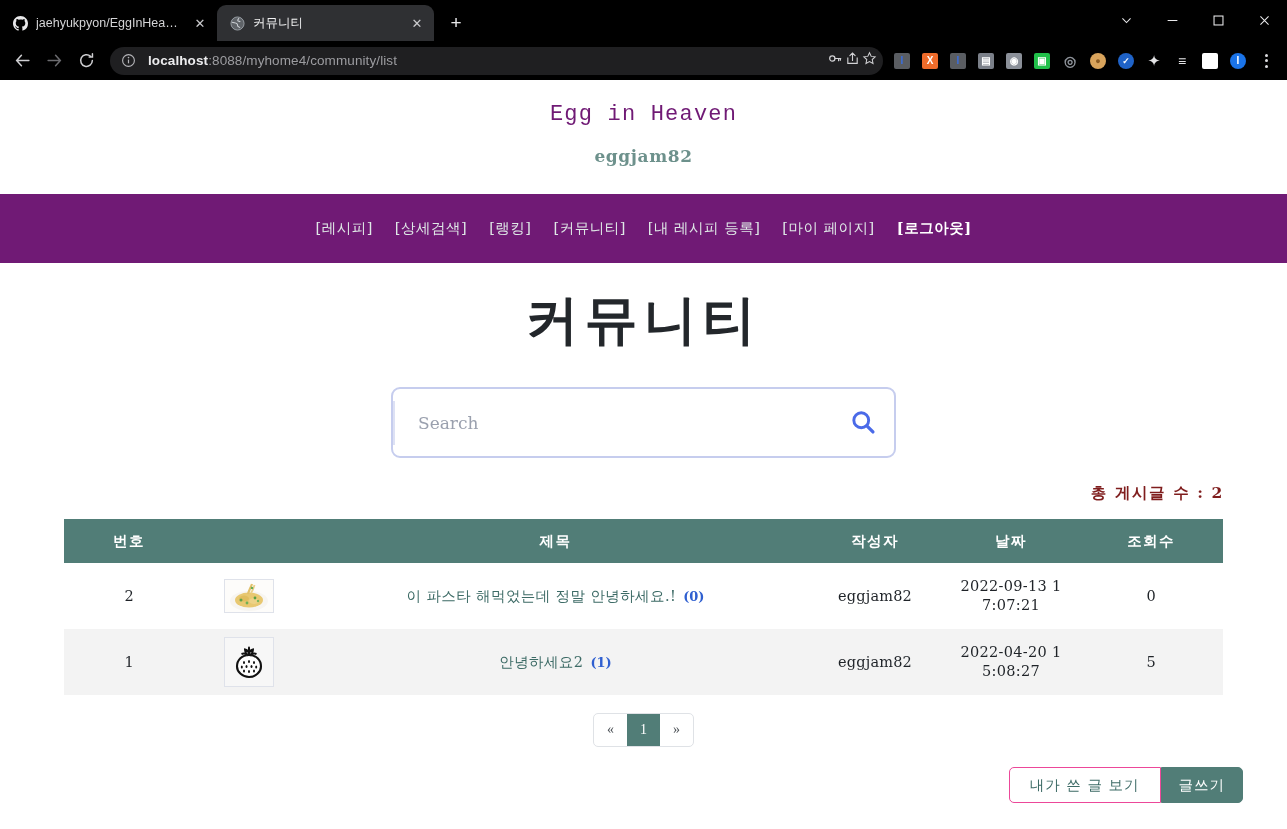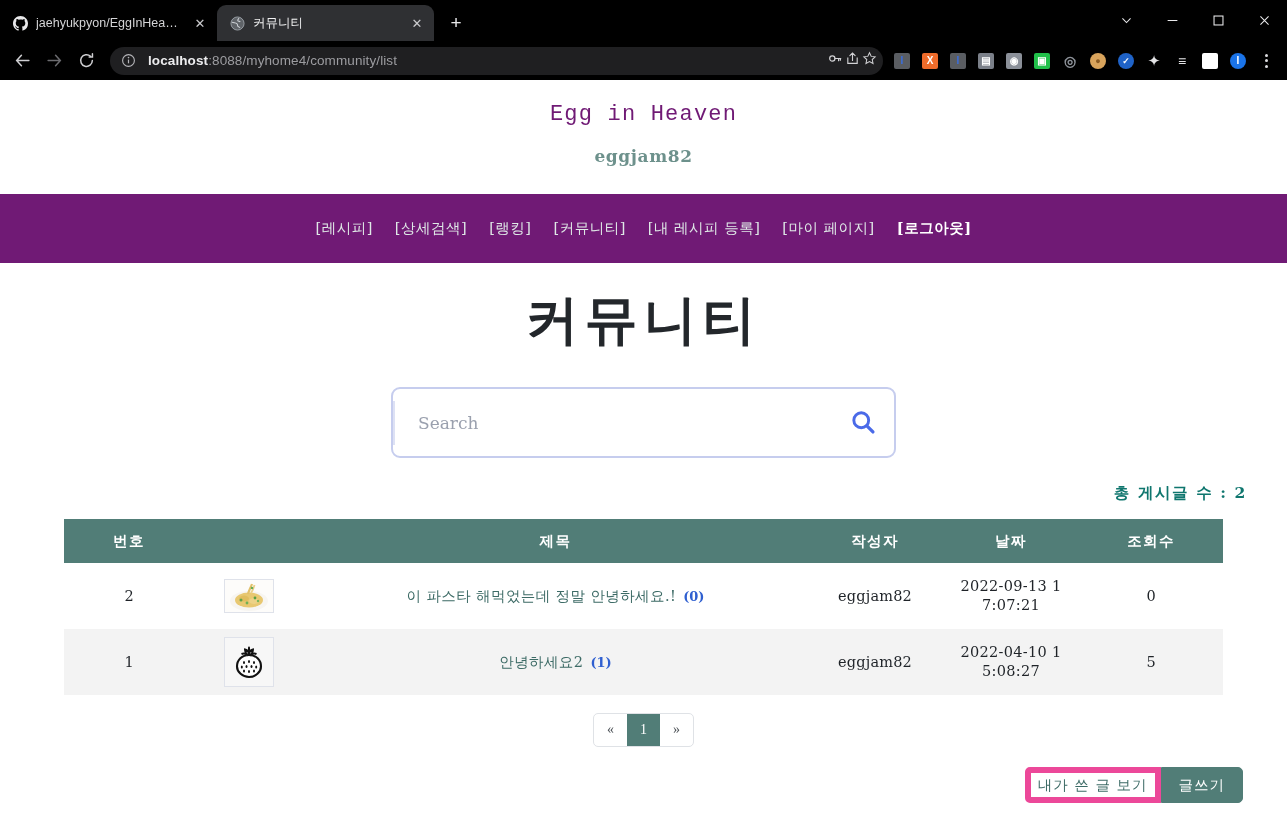--- a/index.html
+++ b/index.html
@@ -136,23 +136,23 @@
   .input-part { flex: 1 1 auto; height: 100%; display: flex; align-items: center; padding: 0 12px 0 23px; border-radius: 18px; }
   .input-part input {
     flex: 1 1 auto; border: none; outline: none; background: transparent;
     font-family: "DejaVu Serif", "Liberation Serif", serif;
     font-size: 17px; color: #2b2f36;
   }
   .input-part input::placeholder { color: #9aa0ae; }
   .search-ic { width: 38px; height: 38px; display: flex; align-items: center; justify-content: center; }
 
   .total-line {
-    margin-top: 25px; padding-right: 40px; text-align: right;
-    font-family: "DejaVu Serif", "Liberation Serif", serif;
-    font-size: 15.5px; font-weight: 700; color: #0f766e; letter-spacing: 1.6px;
+    margin-top: 25px; padding-right: 63px; text-align: right;
+    font-family: "DejaVu Serif", "Liberation Serif", serif;
+    font-size: 15.5px; font-weight: 700; color: #7f1d1d; letter-spacing: 1.6px;
   }
 
   .board { width: 1159px; margin: 15px auto 0; }
   table.board-table { width: 100%; border-collapse: collapse; table-layout: fixed; }
   table.board-table thead th {
     background: #517d77; color: #ffffff; height: 44px;
     font-family: "DejaVu Serif", "Liberation Serif", serif;
     font-size: 14.5px; font-weight: 700; letter-spacing: 1.4px;
   }
   table.board-table tbody td {
@@ -196,21 +196,21 @@
   .footer-btns {
     margin-top: 20px; padding-right: 44px;
     display: flex; justify-content: flex-end;
   }
   .btn {
     height: 36px; display: flex; align-items: center; justify-content: center;
     font-family: "DejaVu Serif", "Liberation Serif", serif;
     font-size: 14.5px; letter-spacing: 1px;
   }
   .btn-outline {
-    padding: 0 7px; border: 6px solid #ec4899; border-radius: 5px 0 0 5px;
+    padding: 0 20px; border: 1px solid #ec4899; border-radius: 5px 0 0 5px;
     color: #3d6b66; background: #ffffff;
   }
   .btn-fill {
     padding: 8px 17px; background: #517d77; color: #ffffff;
     border: 1px solid #517d77; border-radius: 0 5px 5px 0;
   }
 </style>
 </head>
 <body>
 
@@ -474,21 +474,21 @@
                       <ellipse cx="25" cy="29" rx="1" ry="1.5"></ellipse>
                   </g>
                 </svg>
               </div>
             </td>
             <td class="title-cell">
               <a>안녕하세요2</a><span class="cmt">(1)</span>
             </td>
             <td class="author-cell">eggjam82</td>
             <td class="date-cell">
-              <span>2022-04-10 1</span><br>
+              <span>2022-04-20 1</span><br>
               <span>5:08:27</span>
             </td>
             <td>5</td>
           </tr>
 
         </tbody>
       </table>
     </div>
 
     <div class="pager">

